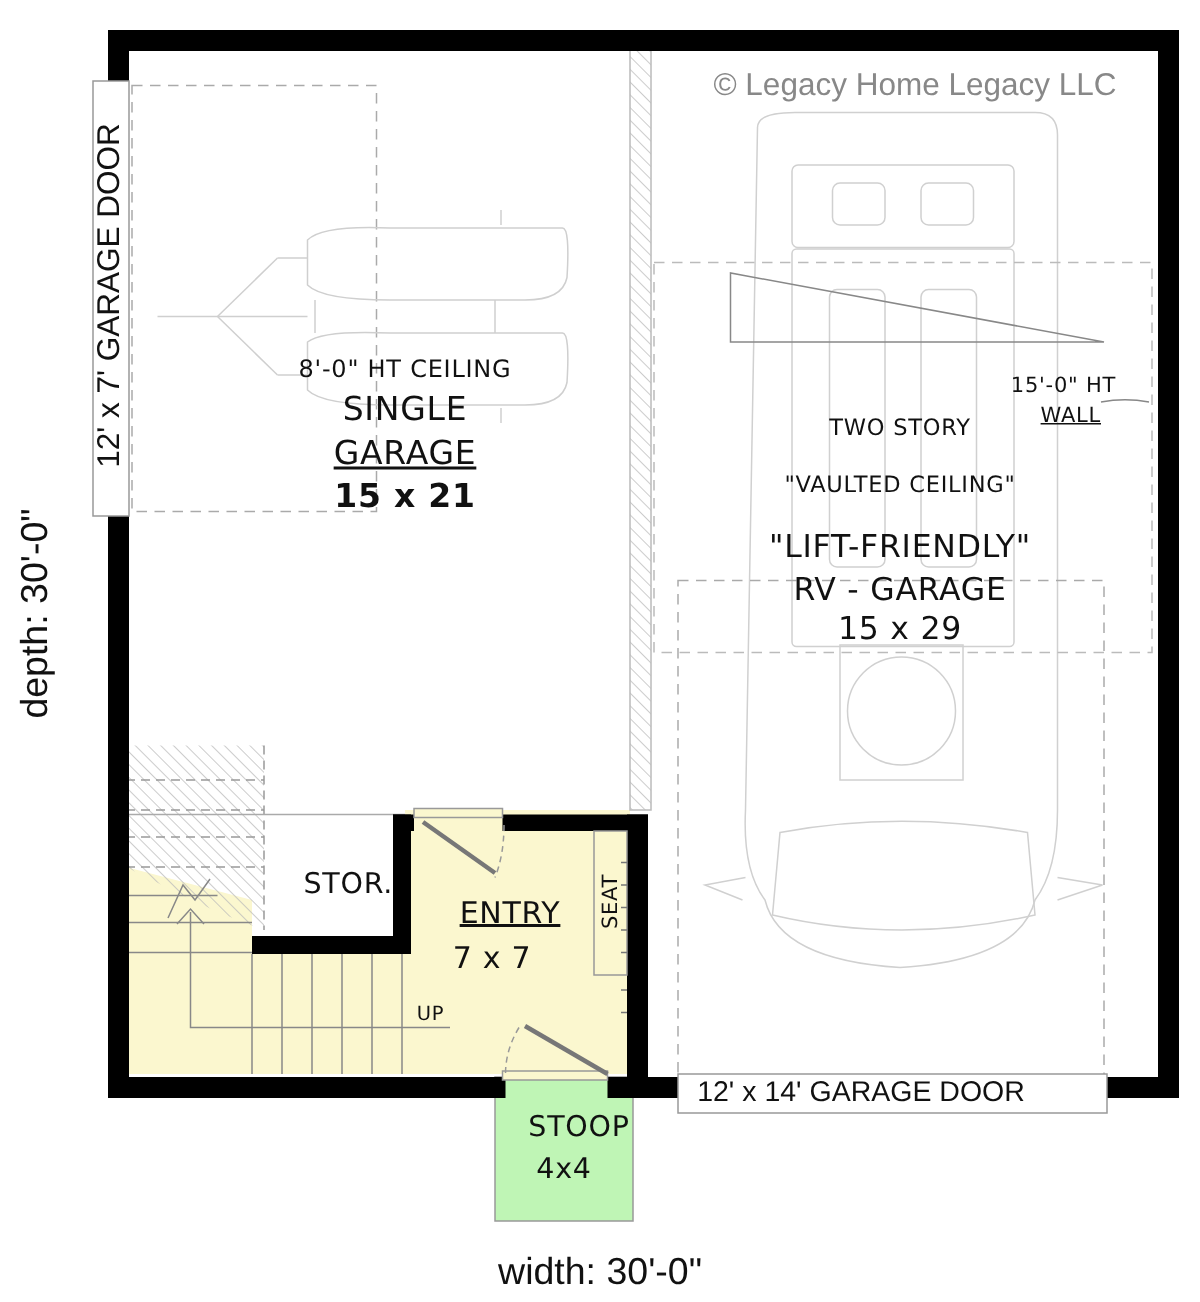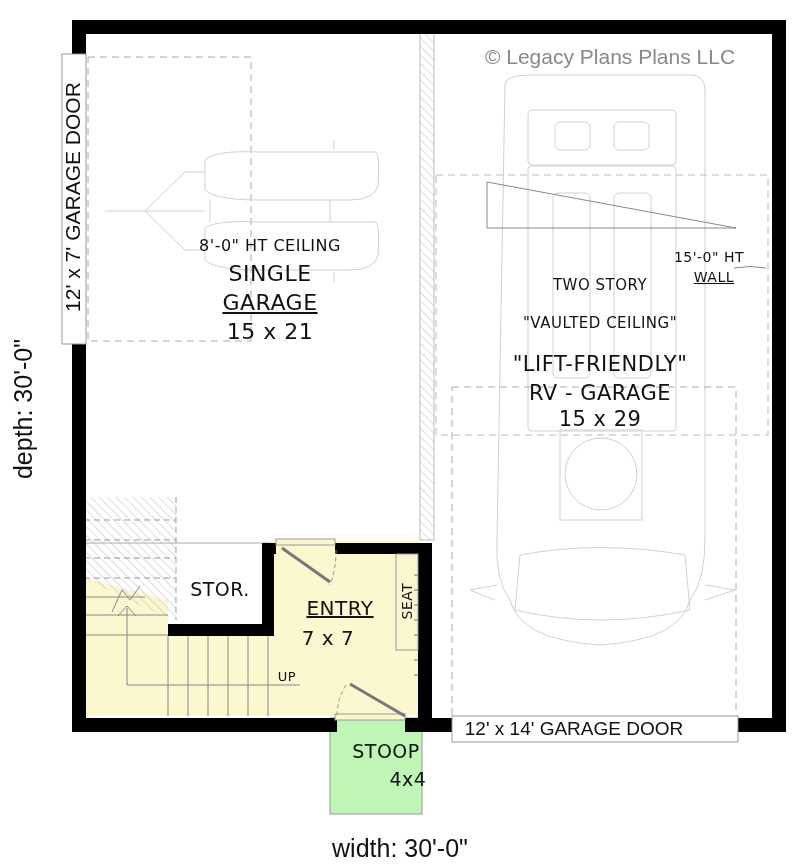--- a/index.html
+++ b/index.html
@@ -132,45 +132,45 @@
   <rect x="436" y="175" width="332" height="260" fill="none" stroke="#bbb" stroke-dasharray="7,5"></rect>
   <rect x="452" y="387" width="284" height="330" fill="none" stroke="#aaa" stroke-dasharray="7,5"></rect>
 
   <polygon points="487,182 487,228 736,228" fill="none" stroke="#888"></polygon>
 
   <path d="M734,268 Q750,265 766,268" fill="none" stroke="#888"></path>
 
   <rect x="452" y="716" width="286" height="26" fill="#fff" stroke="#999"></rect>
 </svg>
 
-<div class="lbl sans" style="left:470px;top:46px;width:280px;font-size:21px;color:#888;">© Legacy Plans Plans LLC</div>
+<div class="lbl sans" style="left:470px;top:46px;width:280px;font-size:21px;color:#888;">© Legacy Home Legacy LLC</div>
 
 <div class="lbl sans vert" style="left:-71px;top:185px;width:290px;height:24px;font-size:21px;">12' x 7' GARAGE DOOR</div>
 
 <div class="lbl sans vert" style="left:-80px;top:394px;width:210px;height:30px;font-size:25px;">depth: 30'-0"</div>
 
 <div class="lbl hand" style="left:180px;top:238px;width:180px;font-size:16px;">8'-0" HT CEILING</div>
 <div class="lbl hand" style="left:190px;top:262px;width:160px;font-size:22px;">SINGLE</div>
 <div class="lbl hand" style="left:190px;top:291px;width:160px;font-size:22px;text-decoration:underline;">GARAGE</div>
-<div class="lbl hand" style="left:190px;top:320px;width:160px;font-size:22px;">15 x 21</div>
+<div class="lbl hand" style="left:190px;top:320px;width:160px;font-size:22px;font-weight:bold;">15 x 21</div>
 
 <div class="lbl hand" style="left:664px;top:250px;width:80px;font-size:14px;text-align:right;">15'-0" HT</div>
 <div class="lbl hand" style="left:664px;top:270px;width:70px;font-size:14px;text-align:right;text-decoration:underline;">WALL</div>
 
 <div class="lbl hand" style="left:510px;top:278px;width:180px;font-size:15px;">TWO STORY</div>
 <div class="lbl hand" style="left:510px;top:316px;width:180px;font-size:15px;">"VAULTED CEILING"</div>
 <div class="lbl hand" style="left:490px;top:353px;width:220px;font-size:21px;">"LIFT-FRIENDLY"</div>
 <div class="lbl hand" style="left:490px;top:382px;width:220px;font-size:21px;">RV - GARAGE</div>
 <div class="lbl hand" style="left:490px;top:408px;width:220px;font-size:21px;">15 x 29</div>
 
-<div class="lbl hand" style="left:178px;top:580px;width:84px;font-size:19px;">STOR.</div>
+<div class="lbl hand" style="left:178px;top:580px;width:84px;font-size:19px;text-align:right;">STOR.</div>
 
 <div class="lbl hand" style="left:290px;top:598px;width:100px;font-size:20px;text-decoration:underline;">ENTRY</div>
 <div class="lbl hand" style="left:278px;top:628px;width:100px;font-size:20px;">7 x 7</div>
 <div class="lbl hand vert" style="left:387px;top:592px;width:44px;height:18px;font-size:14px;">SEAT</div>
 <div class="lbl hand" style="left:272px;top:670px;width:30px;font-size:13px;">UP</div>
 
 <div class="lbl hand" style="left:330px;top:742px;width:112px;font-size:19px;">STOOP</div>
-<div class="lbl hand" style="left:330px;top:770px;width:92px;font-size:19px;padding-left:32px;">4x4</div>
+<div class="lbl hand" style="left:330px;top:770px;width:92px;font-size:19px;">4x4</div>
 
 <div class="lbl sans" style="left:452px;top:719px;width:244px;font-size:19px;">12' x 14' GARAGE DOOR</div>
 
 <div class="lbl sans" style="left:300px;top:835px;width:200px;font-size:25px;">width: 30'-0"</div>
 
 </body></html>

